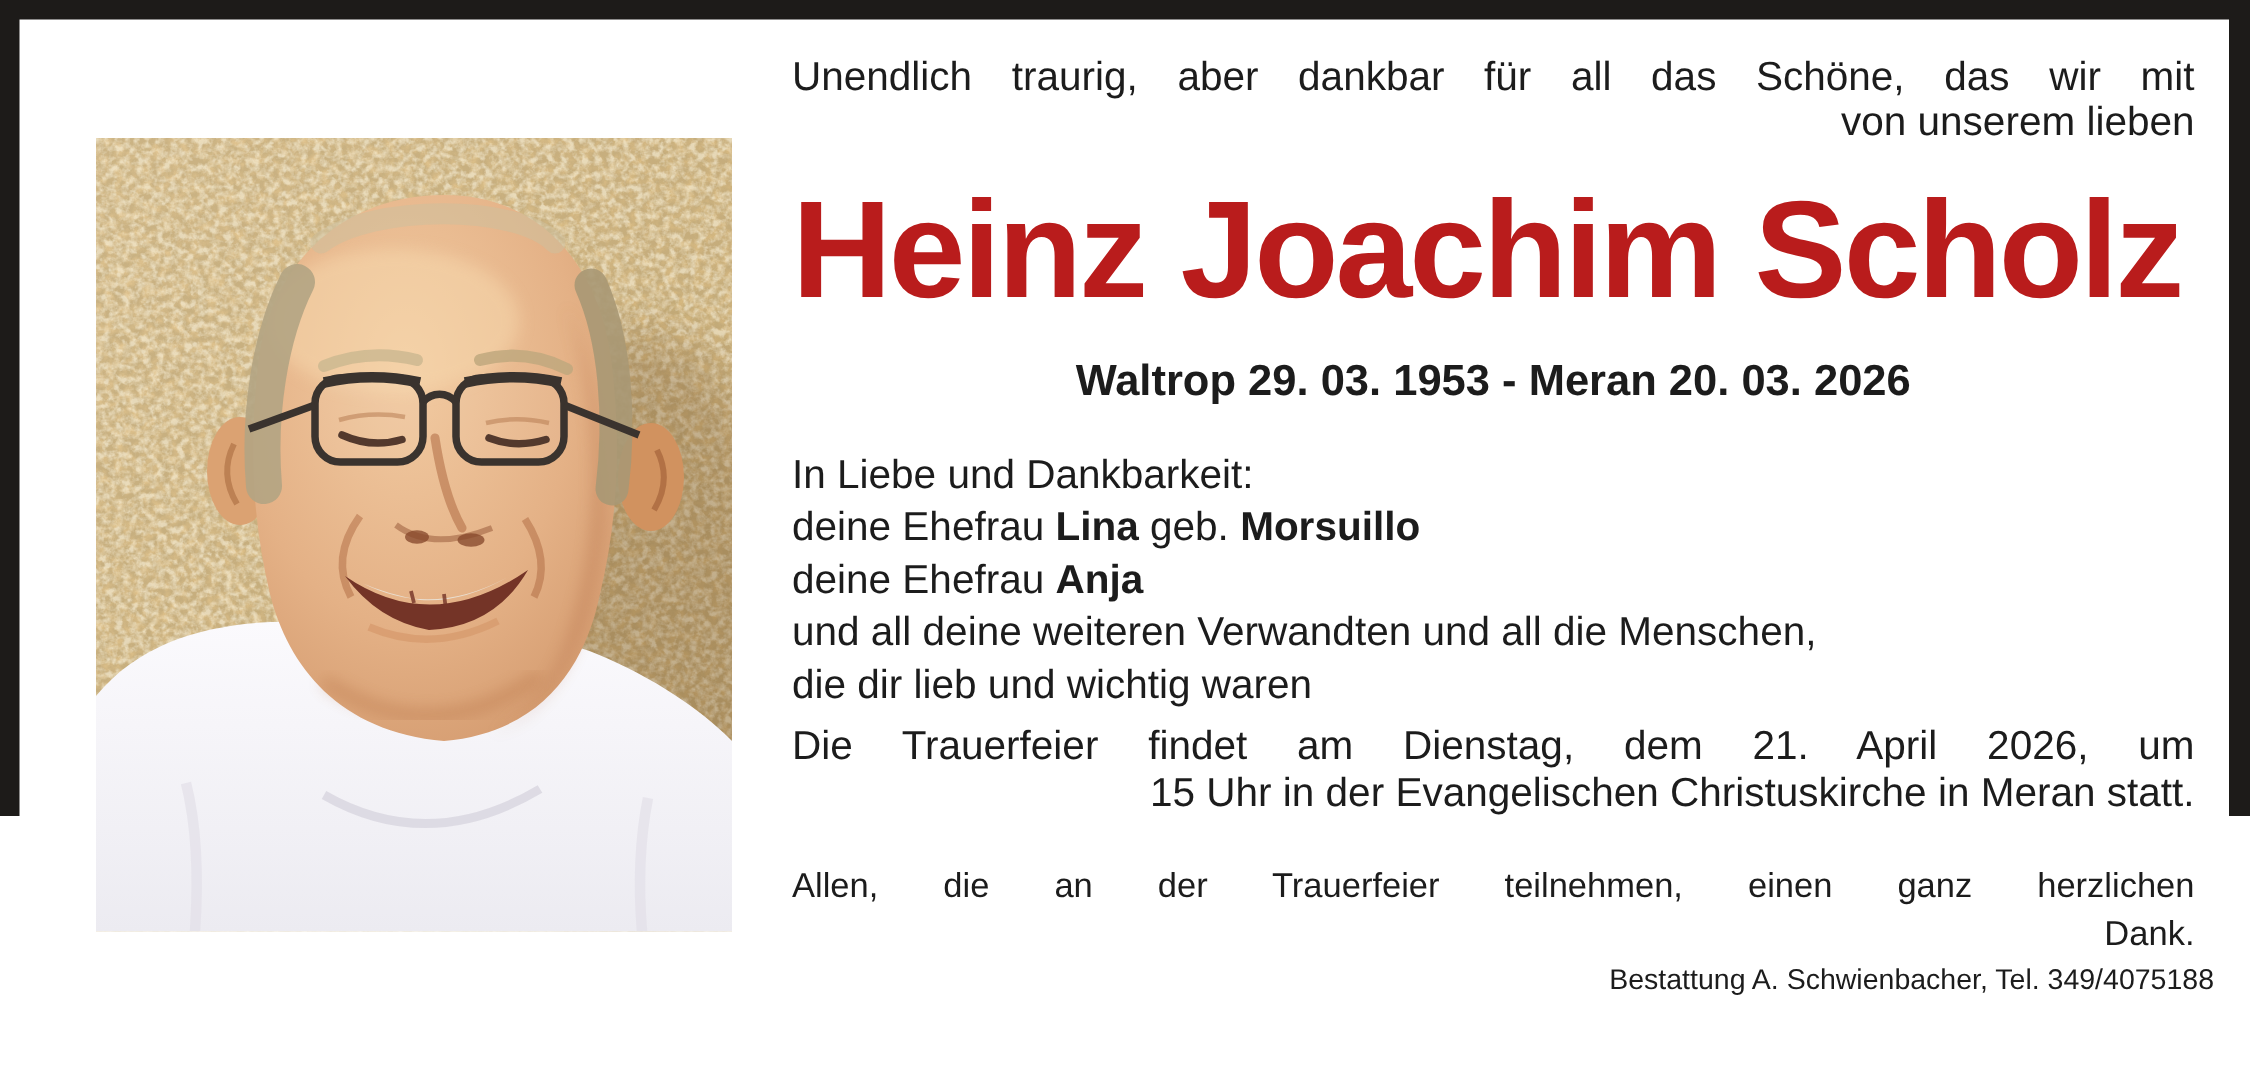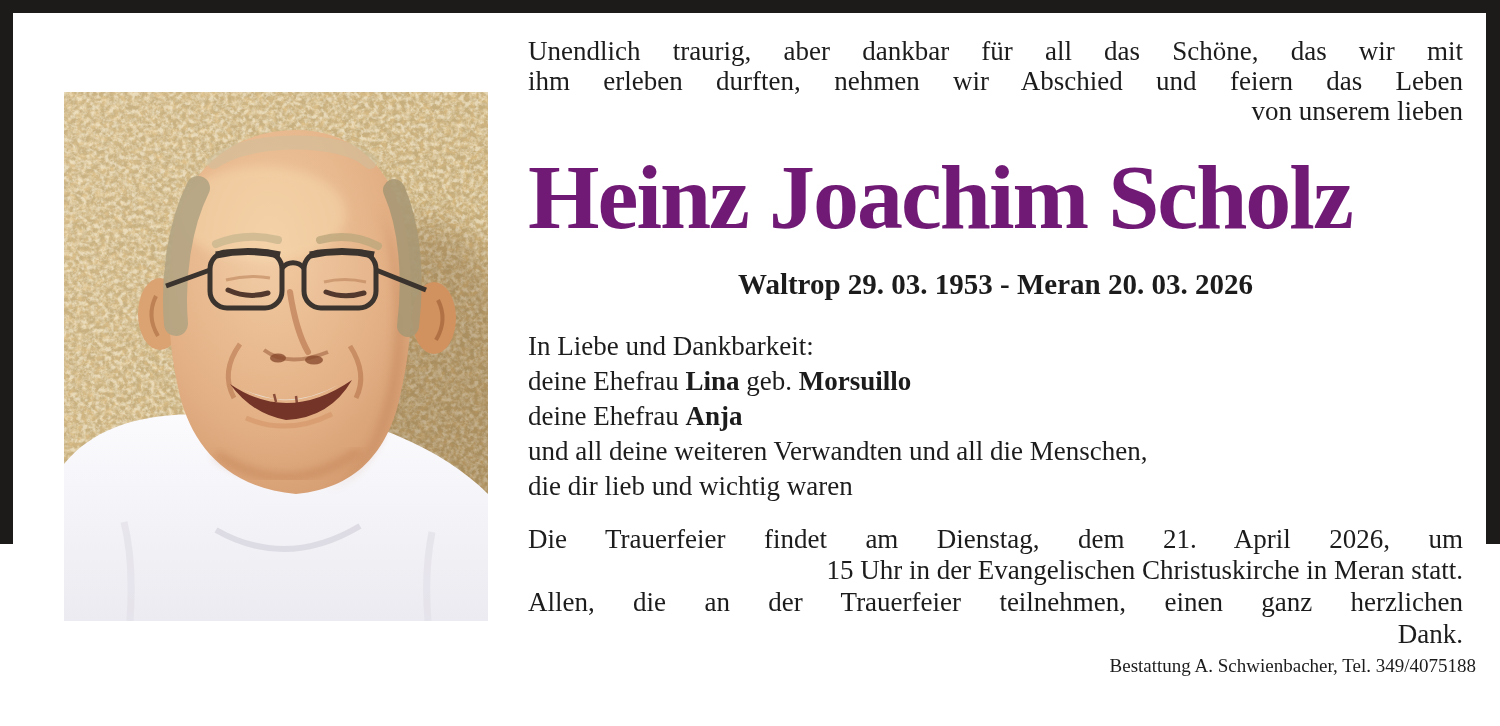--- a/index.html
+++ b/index.html
@@ -9,21 +9,20 @@
     height: 726px;
     background: #ffffff;
     font-family: "Liberation Sans", "DejaVu Sans", sans-serif;
     -webkit-font-smoothing: antialiased;
   }
   .card {
     position: absolute;
     left: 0; top: 0;
     width: 1500px; height: 544px;
     background: #1d1b19;
-    font-family: Liberation Serif, serif;
   }
   .card-inner {
     position: absolute;
     left: 13px; top: 13px;
     width: 1473px; height: 700px;
     background: #ffffff;
     overflow: hidden;
   }
   .photo {
     position: absolute;
@@ -45,42 +44,43 @@
   }
   .jline { text-align: justify; text-align-last: justify; }
   .lline { text-align: right; }
   .name {
     margin: 23px 0 0 0;
     font-size: 92px;
     font-weight: bold;
     letter-spacing: -2px;
     line-height: 97px;
     white-space: nowrap;
-    color: #701a75;
+    color: #b91c1c;
   }
   .dates {
     margin-top: 23px;
     font-size: 29px;
     font-weight: bold;
     text-align: center;
     line-height: 30px;
   }
   .family {
     margin-top: 30px;
     font-size: 27px;
     line-height: 35px;
   }
   .family b { font-weight: bold; }
   .ceremony {
-    margin-top: 20px;
+    margin-top: 8px;
     font-size: 27px;
     line-height: 31px;
   }
   .thanks {
-    font-size: 27px;
+    margin-top: 30px;
+    font-size: 23px;
     line-height: 32px;
   }
   .undertaker {
     margin-top: 4px;
     font-size: 19px;
     text-align: right;
     line-height: 24px;
     width: 948px;
   }
 </style>
@@ -186,21 +186,20 @@
         </g>
 
         <path d="M152,362 Q224,410 296,358" stroke="#b06a3e" stroke-width="7" fill="none" opacity="0.4" filter="url(#blurSoft)"></path>
       </svg>
     </div>
 
     <div class="content">
 
       <div class="intro">
         <div class="jline">Unendlich traurig, aber dankbar für all das Schöne, das wir mit</div>
-        <div class="jline">ihm erleben durften, nehmen wir Abschied und feiern das Leben</div>
         <div class="lline">von unserem lieben</div>
       </div>
 
       <h1 class="name">Heinz Joachim Scholz</h1>
 
       <div class="dates">Waltrop 29. 03. 1953 - Meran 20. 03. 2026</div>
 
       <div class="family">
         <div>In Liebe und Dankbarkeit:</div>
         <div><span>deine Ehefrau</span> <b>Lina</b> <span>geb.</span> <b>Morsuillo</b></div>

